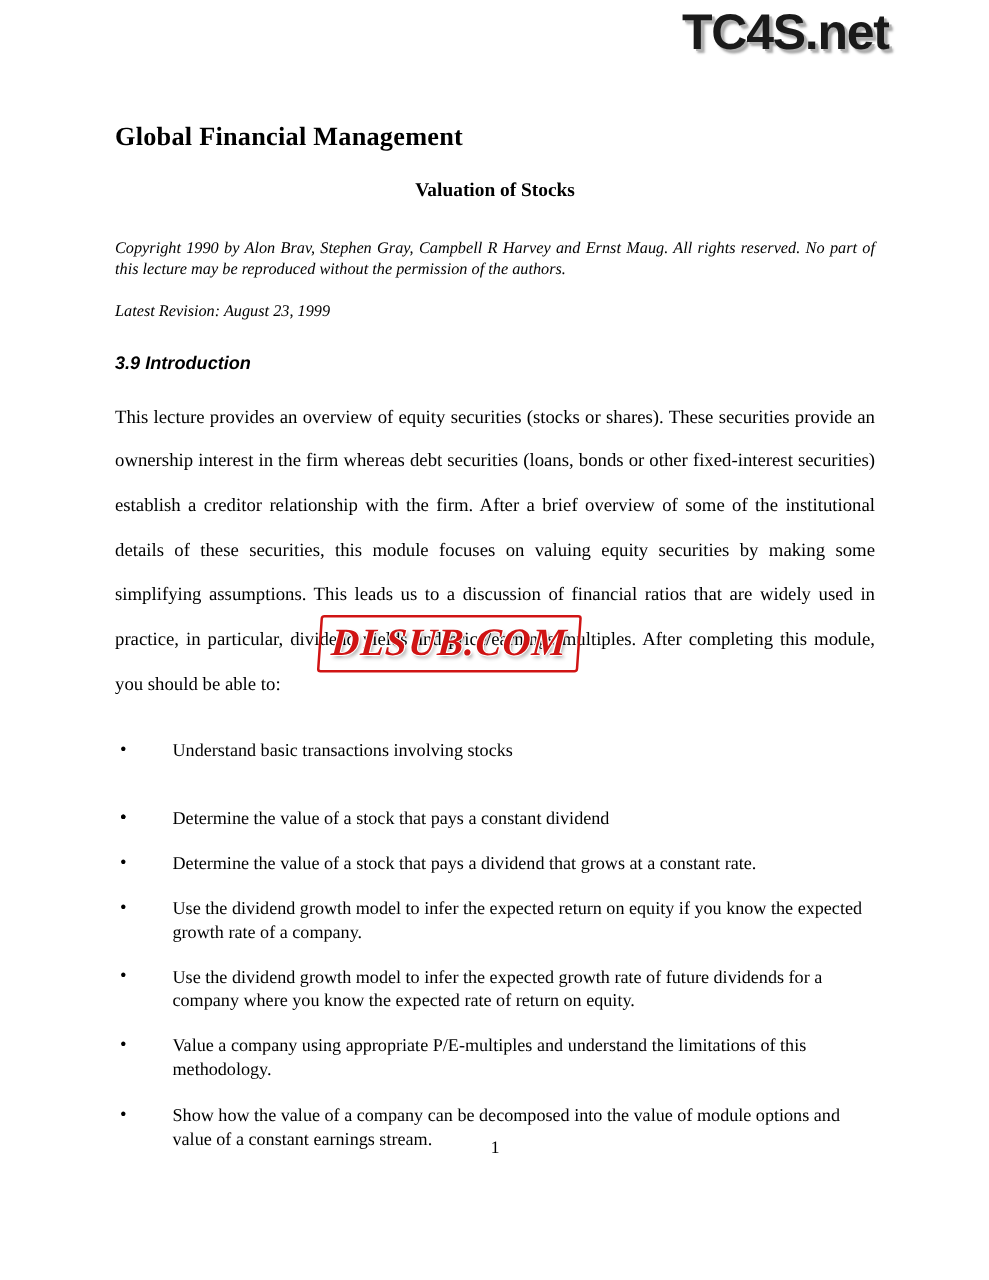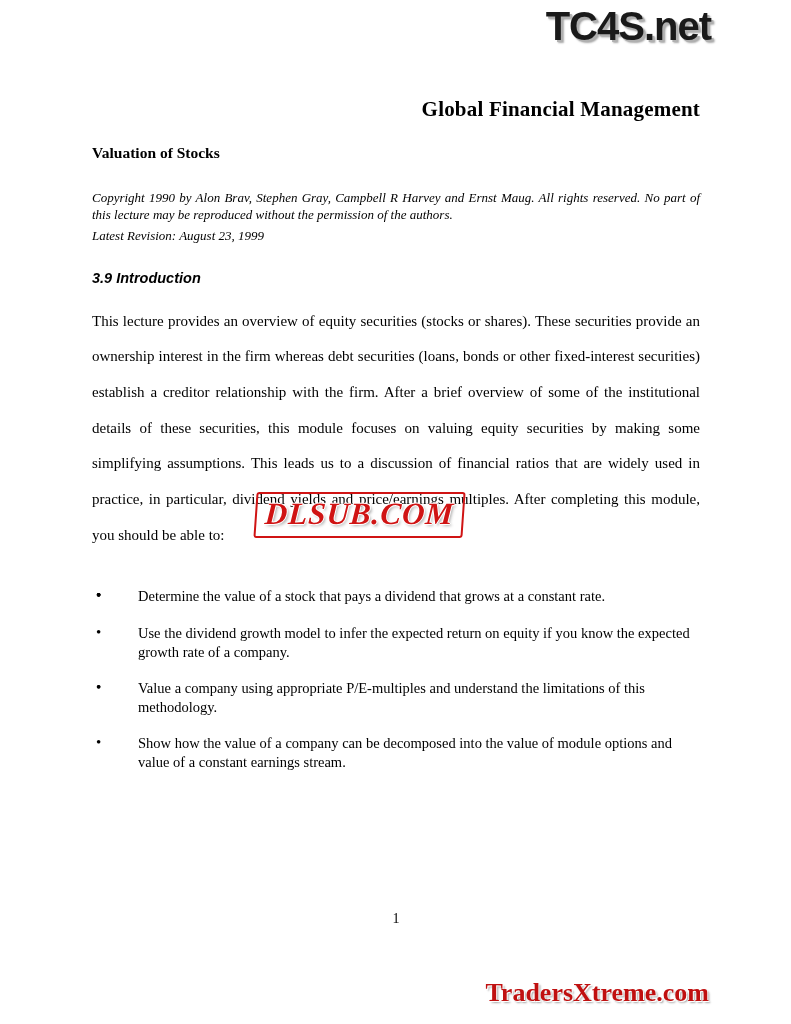--- a/index.html
+++ b/index.html
@@ -76,43 +76,44 @@
 
   
   .content {
     position: absolute;
     left: 92px;
     top: 0;
     width: 608px;
   }
 
   .doc-title {
-    text-align: right;
+    text-align: left;
     font-size: 21px;
     font-weight: bold;
     margin-top: 97px;
     letter-spacing: 0.2px;
   }
 
   .doc-subtitle {
+    text-align: center;
     font-size: 15.5px;
     font-weight: bold;
     margin-top: 22px;
   }
 
   .copyright {
     margin-top: 27px;
     font-size: 13px;
     font-style: italic;
     line-height: 1.33;
     text-align: justify;
   }
 
   .revision {
-    margin-top: 4px;
+    margin-top: 17px;
     font-size: 13px;
     font-style: italic;
   }
 
   .section-heading {
     margin-top: 26px;
     font-family: "Liberation Sans", sans-serif;
     font-size: 14.5px;
     font-weight: bold;
     font-style: italic;
@@ -174,49 +175,51 @@
 
     <div class="revision">Latest Revision: August 23, 1999</div>
 
     <div class="section-heading">3.9 Introduction</div>
 
     <div class="para">This lecture provides an overview of equity securities (stocks or shares). These securities provide an ownership interest in the firm whereas debt securities (loans, bonds or other fixed-interest securities) establish a creditor relationship with the firm. After a brief overview of some of the institutional details of these securities, this module focuses on valuing equity securities by making some simplifying assumptions. This leads us to a discussion of financial ratios that are widely used in practice, in particular, dividend yields and price/earnings multiples. After completing this module, you should be able to:</div>
 
     <ul class="bullets">
       <li class="gap-big">
         <span class="dot">•</span>
+        <span>Understand basic transactions involving stocks</span>
       </li>
       <li class="gap-med">
         <span class="dot">•</span>
       </li>
       <li>
         <span class="dot">•</span>
+        <span>Determine the value of a stock that pays a constant dividend</span>
       </li>
       <li>
         <span class="dot">•</span>
         <span>Determine the value of a stock that pays a dividend that grows at a constant rate.</span>
       </li>
       <li>
         <span class="dot">•</span>
         <span>Use the dividend growth model to infer the expected return on equity if you know the expected growth rate of a company.</span>
       </li>
       <li>
         <span class="dot">•</span>
+        <span>Use the dividend growth model to infer the expected growth rate of future dividends for a company where you know the expected rate of return on equity.</span>
       </li>
       <li>
         <span class="dot">•</span>
         <span>Value a company using appropriate P/E-multiples and understand the limitations of this methodology.</span>
       </li>
       <li>
         <span class="dot">•</span>
         <span>Show how the value of a company can be decomposed into the value of module options and value of a constant earnings stream.</span>
       </li>
     </ul>
 
     <div class="page-number">1</div>
 
   </div>
 
   <div class="wm-mid">DLSUB.COM</div>
 
-  <div class="wm-bottom">TradersXtreme.com</div>
 
 </div>
 
 </body></html>

